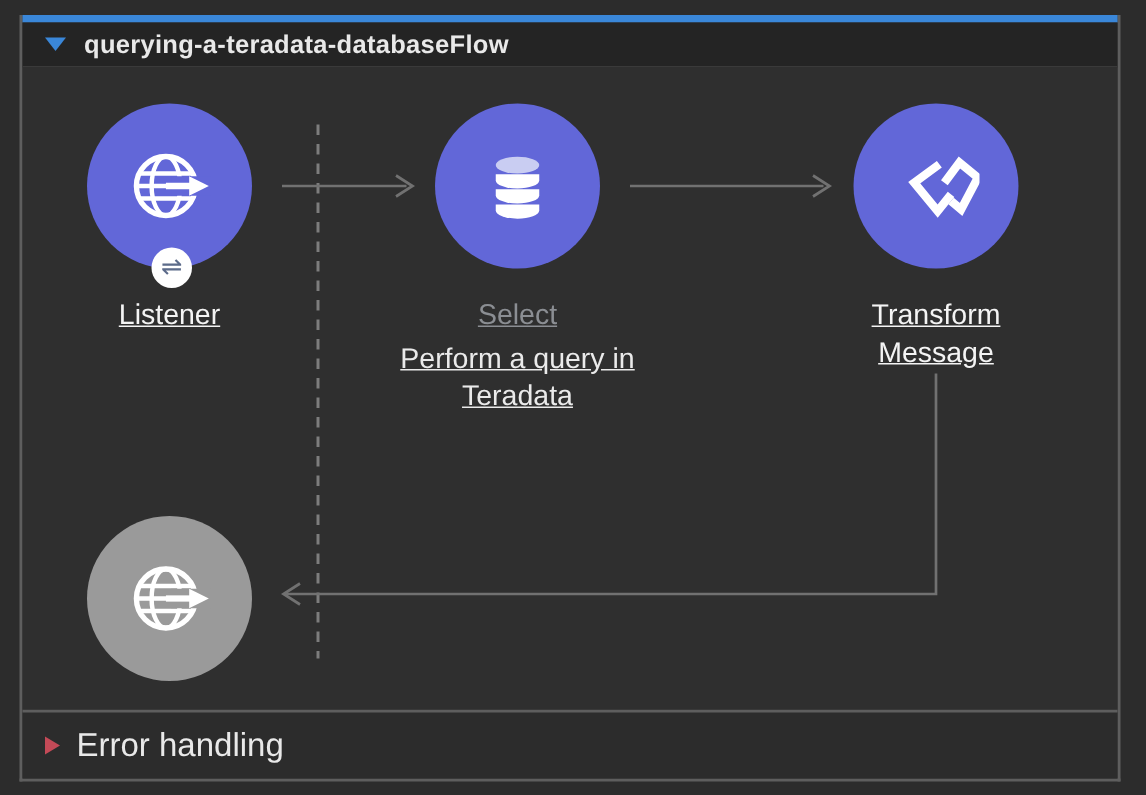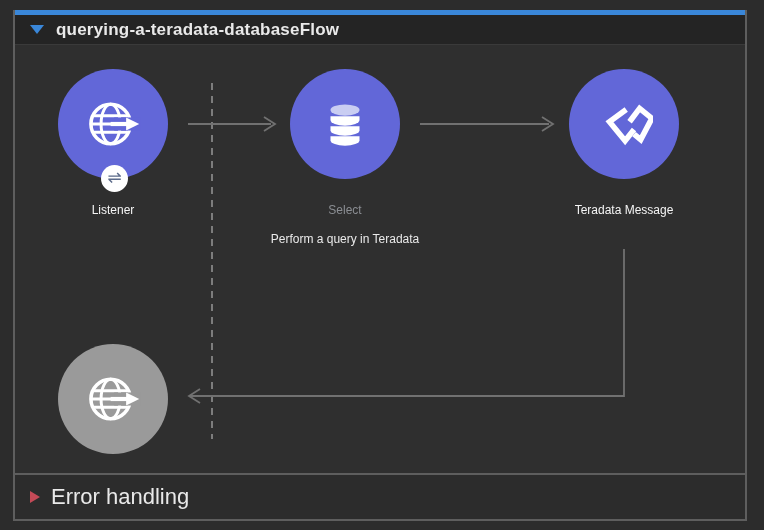--- a/index.html
+++ b/index.html
@@ -30,21 +30,21 @@
   .circle{width:110px;height:110px;border-radius:50%;display:flex;align-items:center;justify-content:center;}
   .purple .circle{background:var(--node-purple);}
   .gray .circle{background:var(--node-gray);}
   .purple .halo{stroke:var(--node-purple);}
   .gray .halo{stroke:var(--node-gray);}
   .badge{
     position:absolute;left:43px;top:96px;width:27px;height:27px;border-radius:50%;
     background:#ffffff;display:flex;align-items:center;justify-content:center;
   }
   .badge span{color:var(--badge-glyph);font-size:17px;line-height:1;transform:translateY(-1px);}
-  .node-label{position:absolute;text-align:center;font-size:12px;line-height:25px;}
+  .node-label{position:absolute;text-align:center;font-size:19px;line-height:25px;text-decoration:underline;}
   .bright{color:var(--label-bright);}
   .dim{color:var(--label-dim);}
   .caption{color:var(--caption-text);}
   .error-section{
     height:46px;background:var(--error-bg);border-top:2px solid var(--border-gray);
     display:flex;align-items:center;gap:11px;padding-left:15px;
   }
   .tri-right{width:0;height:0;border-top:6.5px solid transparent;border-bottom:6.5px solid transparent;border-left:10px solid var(--error-red);}
   .error-section .label{color:var(--title-text);font-size:22px;}
 </style>
@@ -119,21 +119,21 @@
       <div class="node purple" style="left:554px;top:24px;">
         <div class="circle">
           <svg width="58" height="58" viewBox="0 0 52 52">
             <g stroke="#ffffff" stroke-width="5" fill="none" stroke-linejoin="miter">
               <path d="M28 13 L13 24 L27 41 L35 31"></path>
               <path d="M31 24 L40 12 L51 21 L41 40 L35 35"></path>
             </g>
           </svg>
         </div>
       </div>
-      <div class="node-label bright" style="left:544px;top:153px;width:130px;">Teradata Message</div>
+      <div class="node-label bright" style="left:544px;top:153px;width:130px;">Transform Message</div>
 
       <div class="node gray" style="left:43px;top:299px;">
         <div class="circle">
           <svg width="62" height="62" viewBox="0 0 52 52">
             <g stroke="#ffffff" fill="none">
               <circle cx="24" cy="26" r="16.5" stroke-width="3"></circle>
               <ellipse cx="24" cy="26" rx="8" ry="16.5" stroke-width="2.5"></ellipse>
               <line x1="10" y1="19" x2="38" y2="19" stroke-width="2.5"></line>
               <line x1="10" y1="33" x2="38" y2="33" stroke-width="2.5"></line>
               <line x1="7.5" y1="26" x2="40.5" y2="26" stroke-width="2.5"></line>

